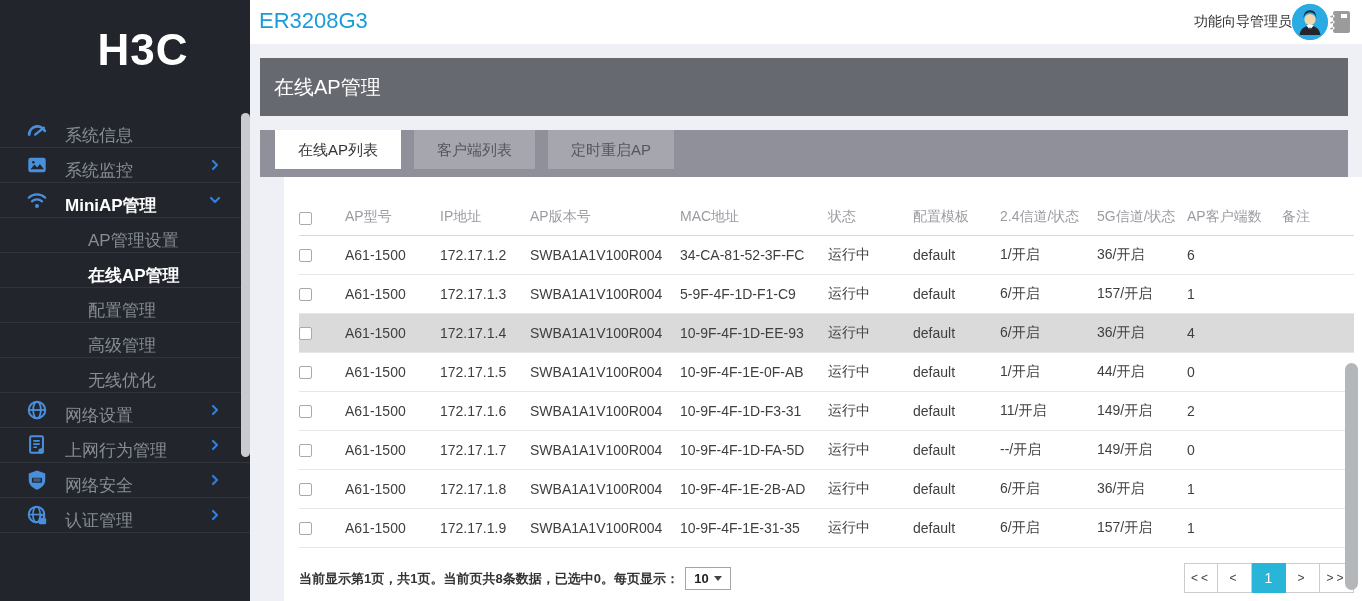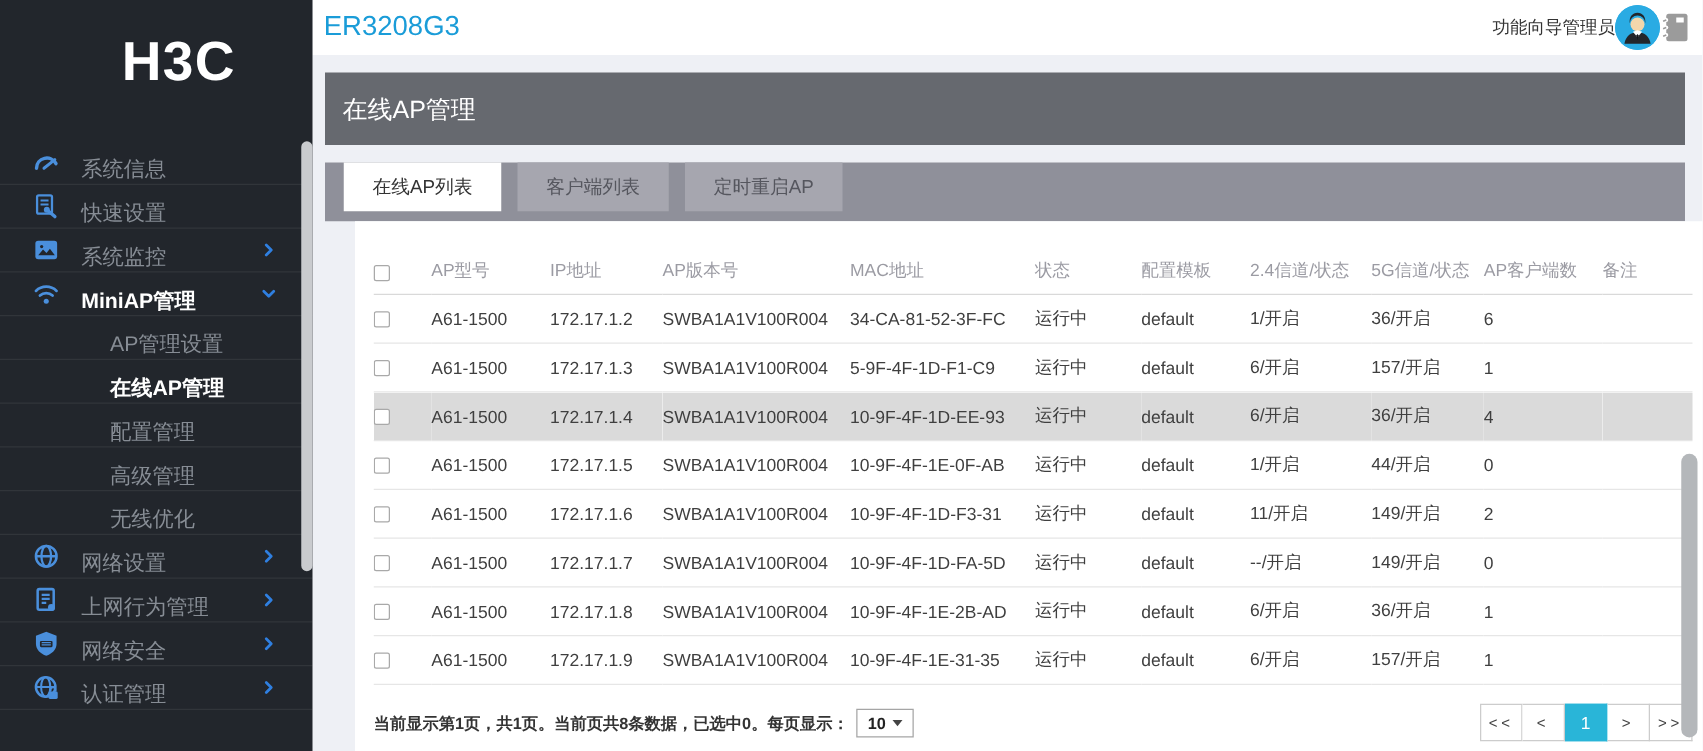--- a/index.html
+++ b/index.html
@@ -76,31 +76,20 @@
   <div class="logo">H3C</div>
   <div class="menu">
       <div class="side-item">
         <span class="ico">
           <svg viewBox="0 0 24 24">
             <path d="M3.5 17 a9 9 0 0 1 17 -4" fill="none" stroke="#4a8fdc" stroke-width="3" stroke-linecap="round"></path>
             <path d="M10 17 L19.5 9.5" stroke="#4a8fdc" stroke-width="2.6" stroke-linecap="round"></path>
           </svg>
         </span>
         <span class="lbl">系统信息</span>
-      </div>
-      <div class="side-item">
-        <span class="ico">
-          <svg viewBox="0 0 24 24">
-            <rect x="4" y="2.5" width="13" height="16" rx="1.5" fill="none" stroke="#4a8fdc" stroke-width="2"></rect>
-            <path d="M7 7h7 M7 10.5h7" stroke="#4a8fdc" stroke-width="1.8"></path>
-            <path d="M12.5 15 l7 6" stroke="#4a8fdc" stroke-width="3" stroke-linecap="round"></path>
-            <circle cx="12.5" cy="15" r="2.6" fill="#4a8fdc"></circle>
-          </svg>
-        </span>
-        <span class="lbl">快速设置</span>
       </div>
       <div class="side-item">
         <span class="ico">
           <svg viewBox="0 0 24 24">
             <rect x="2.5" y="4" width="19" height="16" rx="2.5" fill="#4a8fdc"></rect>
             <path d="M5 16.5 l4.2-5 3 3.2 3-3.8 4.3 5.6z" fill="#22262c"></path>
             <circle cx="8" cy="9" r="1.4" fill="#22262c"></circle>
           </svg>
         </span>
         <span class="lbl">系统监控</span>

